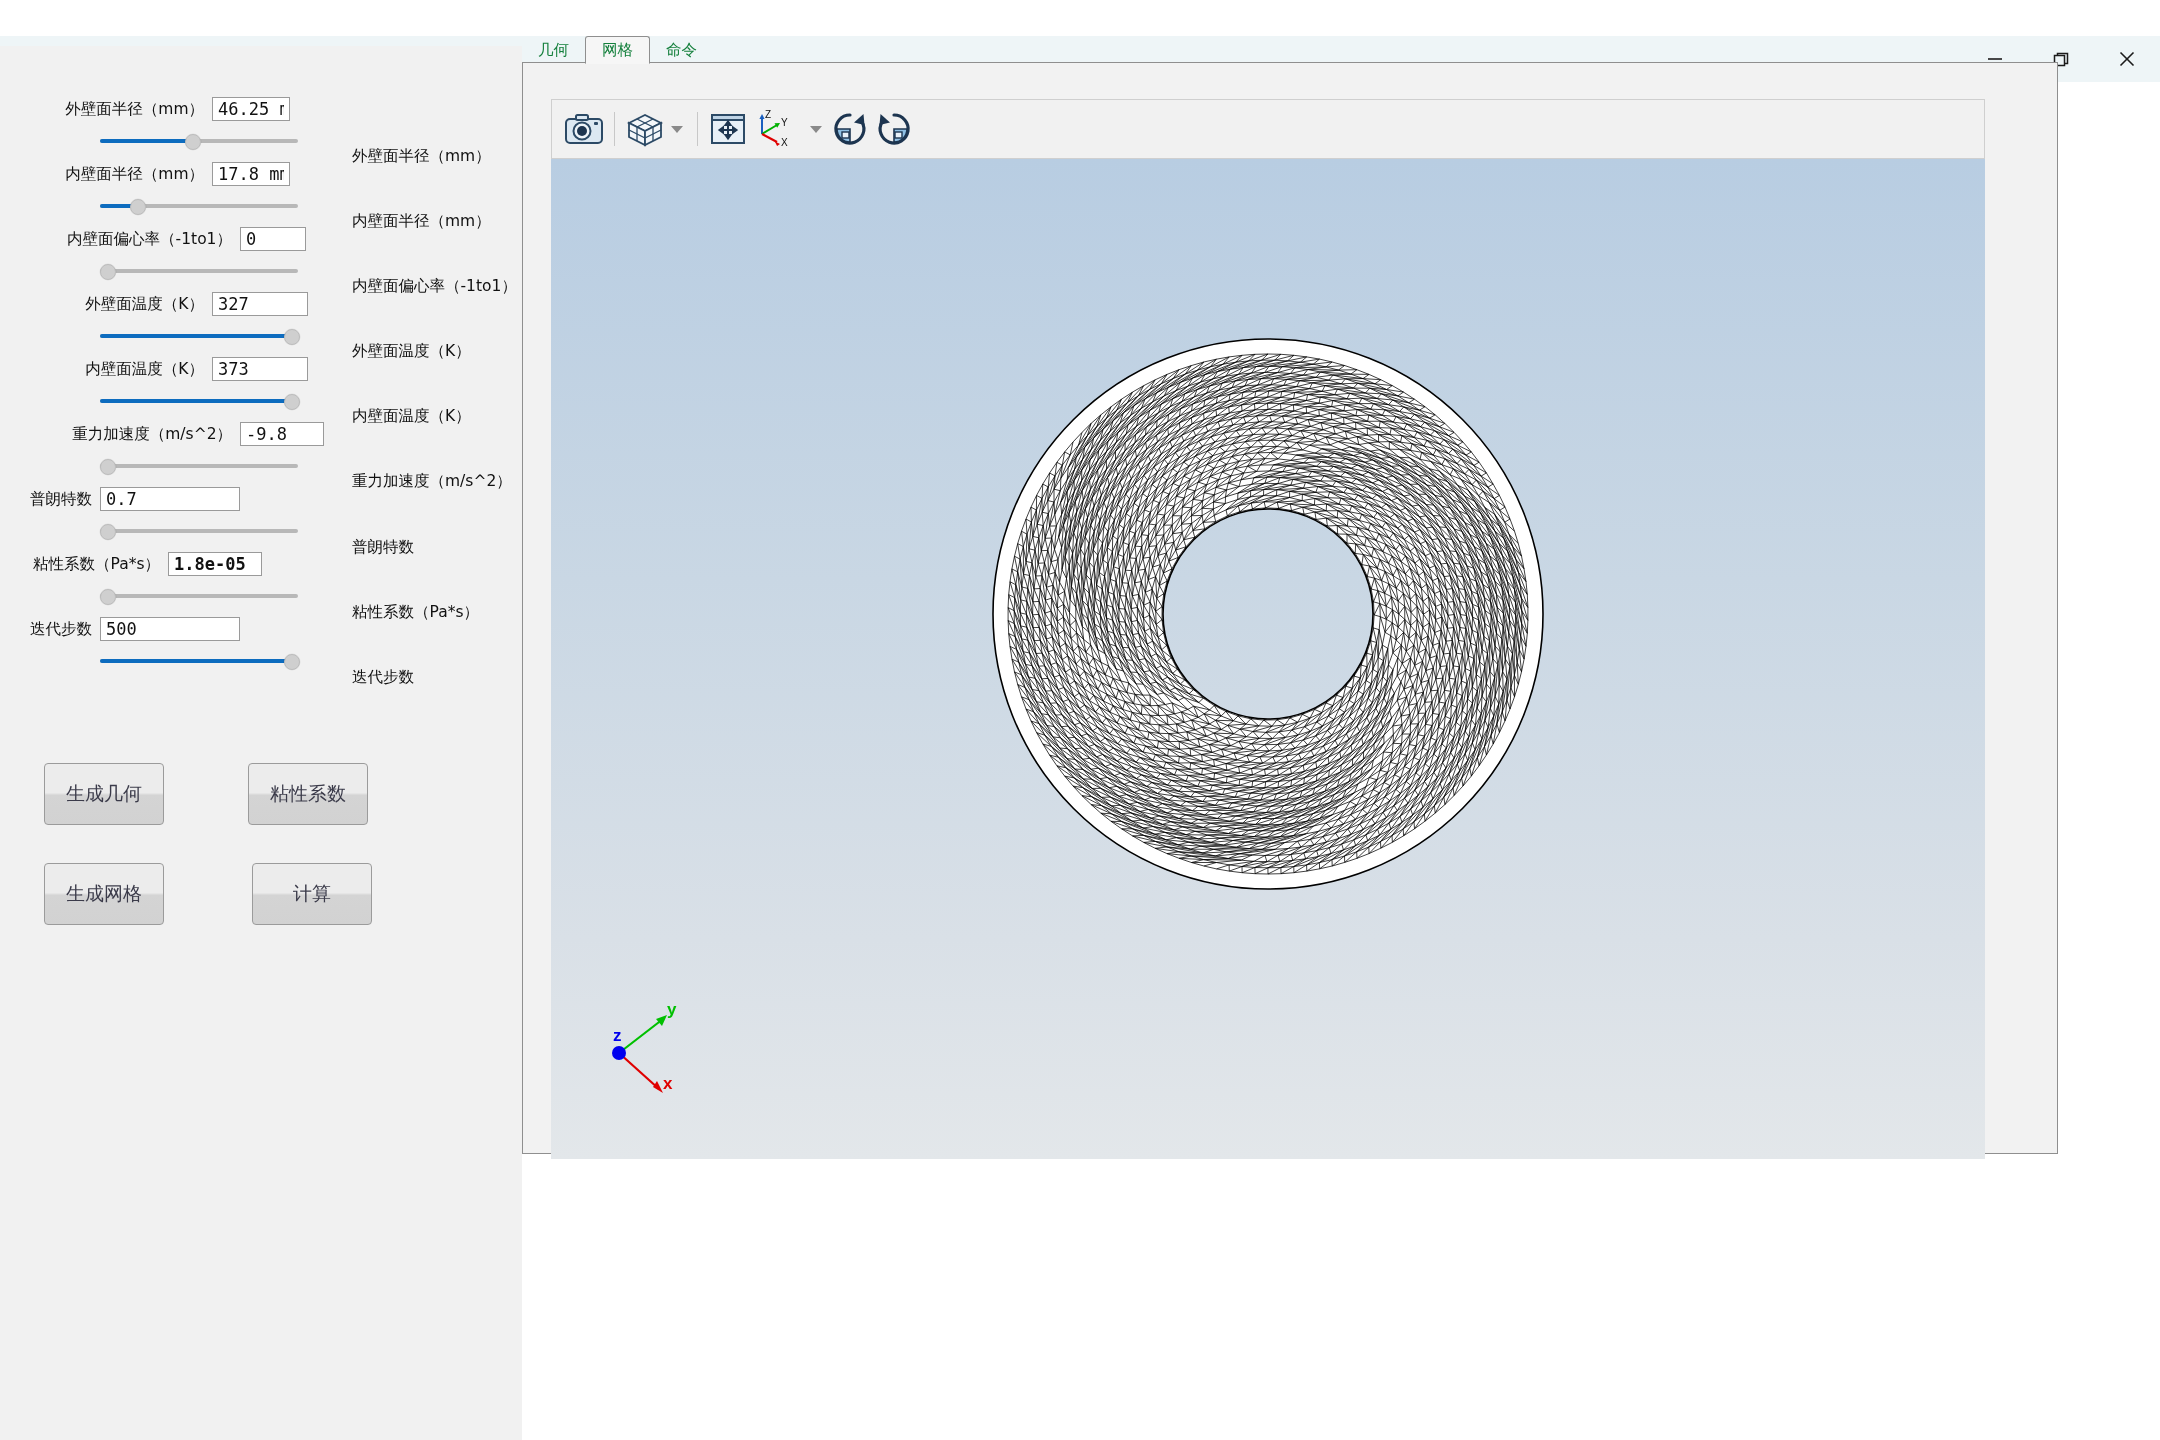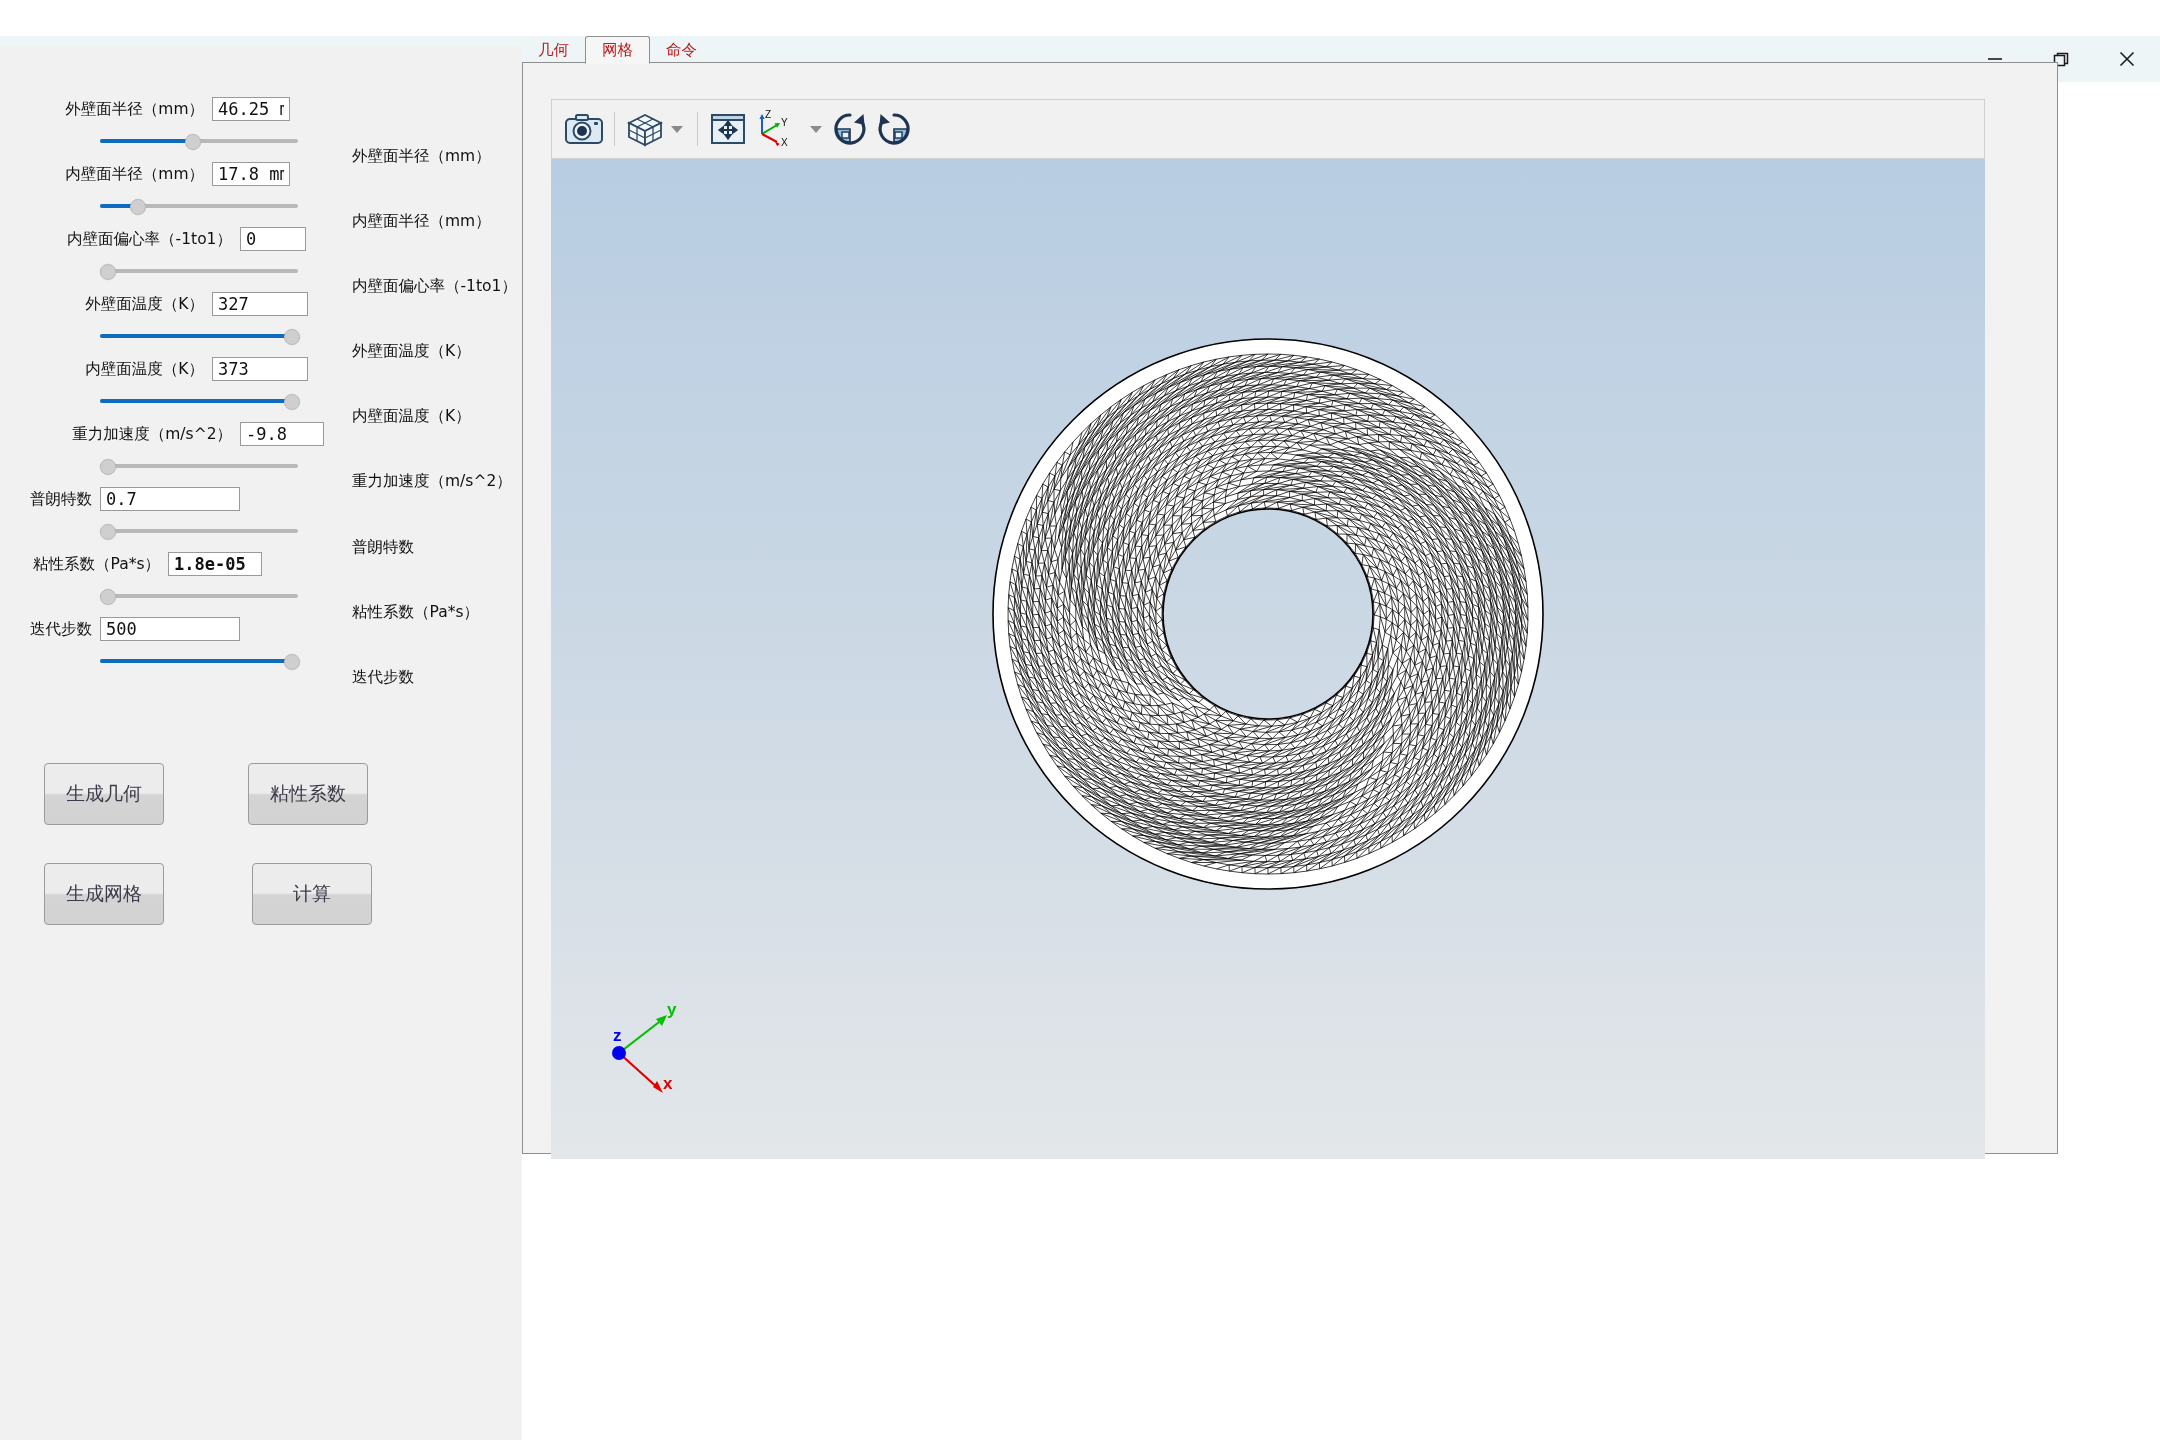--- a/index.html
+++ b/index.html
@@ -186,21 +186,21 @@
     left: 0; top: 0;
     width: 1538px;
     height: 30px;
     display: flex;
     align-items: flex-end;
   }
   .tab {
     height: 27px;
     padding: 0 16px;
     font-size: 15.5px;
-    color: #b91c1c;
+    color: #15803d;
     display: flex;
     align-items: center;
     box-sizing: border-box;
     font-family: "DejaVu Sans", "Liberation Sans", sans-serif;
     cursor: default;
   }
   .tab.active {
     background: #f6f6f6;
     border: 1px solid #8f8f8f;
     border-bottom: 1px solid #f6f6f6;

